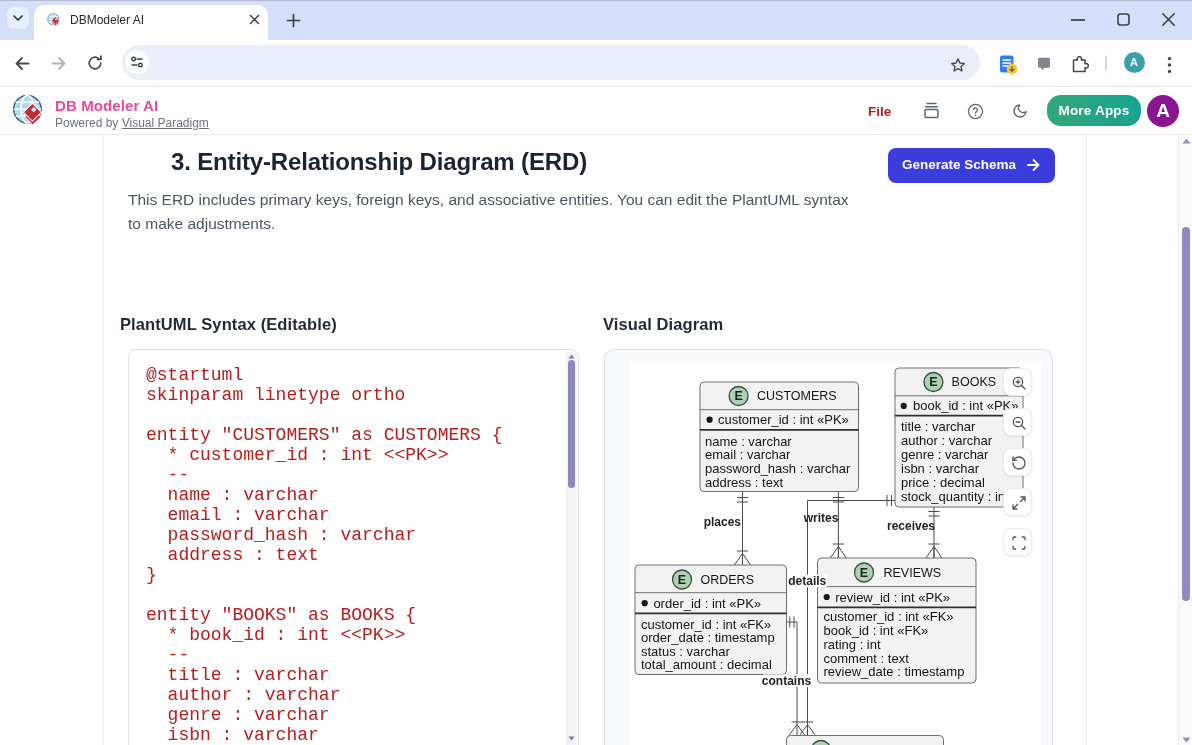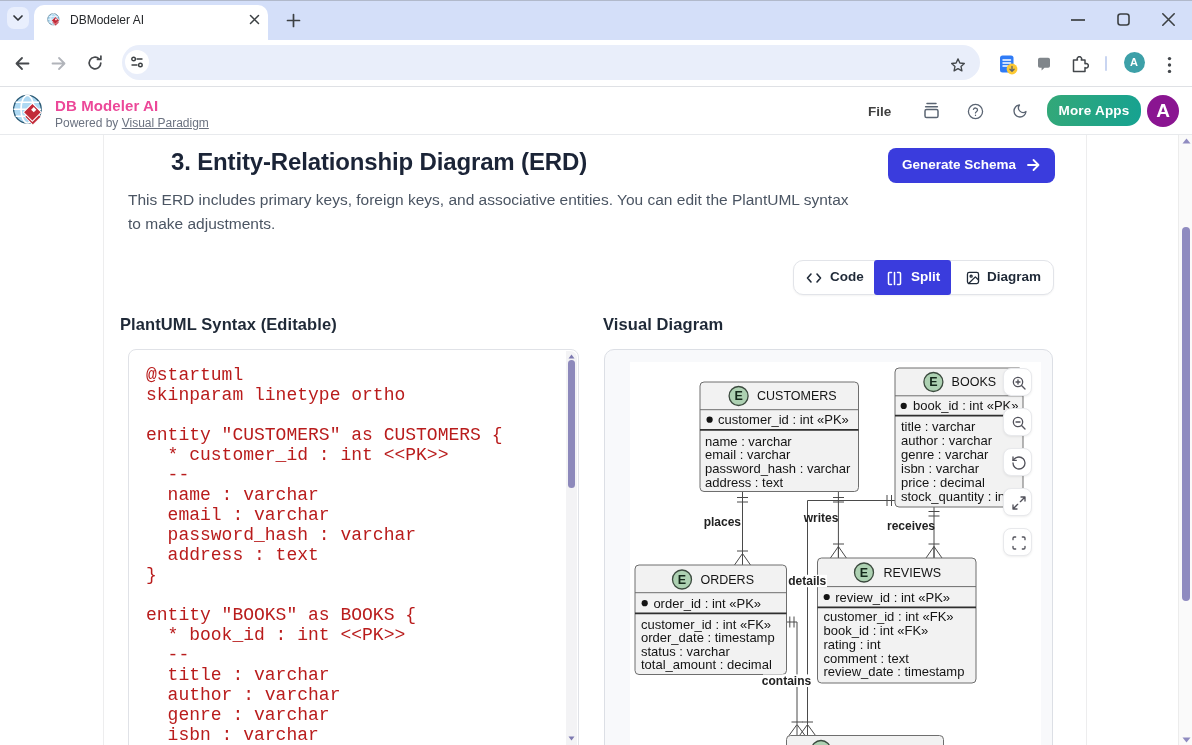--- a/index.html
+++ b/index.html
@@ -19,21 +19,21 @@
   #pill { position:absolute; left:122px; top:45px; width:858px; height:35px; border-radius:18px; background:#e9eefa; }
   #tunecircle { position:absolute; left:125px; top:50px; width:24px; height:24px; border-radius:50%; background:#fff; }
   #url { position:absolute; left:157px; top:55px; font-size:14px; letter-spacing:0.18px; color:#27292d; }
   #avatar1 { position:absolute; left:1123.5px; top:52px; width:21px; height:21px; border-radius:50%; background:#3da0a8;
     color:#fff; font-weight:bold; font-size:11px; text-align:center; line-height:21px; }
 
   
   #apphdr { position:absolute; left:0; top:87px; width:1192px; height:48px; background:#fff; border-bottom:1px solid #e8eaed; }
   #appname { position:absolute; left:55px; top:97px; font-size:15px; font-weight:bold; color:#ec4899; letter-spacing:0.1px; }
   #powered { position:absolute; left:55px; top:116px; font-size:12px; color:#6b7280; }
-  #filemenu { position:absolute; left:868px; top:104px; font-size:13.5px; font-weight:bold; color:#404040; }
+  #filemenu { position:absolute; left:868px; top:104px; font-size:13.5px; font-weight:bold; color:#b91c1c; }
   #moreapps { position:absolute; left:1047px; top:95px; width:94px; height:31px; border-radius:14px;
     background:linear-gradient(100deg,#33a878 0%,#16a291 100%); color:#fff; font-size:13.5px; font-weight:bold;
     text-align:center; line-height:31px; letter-spacing:0.2px; }
   #avatar2 { position:absolute; left:1147px; top:95px; width:32px; height:32px; border-radius:50%; background:#8a1591;
     color:#fff; font-weight:bold; font-size:19px; text-align:center; line-height:32px; }
 
   
   #h2 { position:absolute; left:127px; top:150px; font-size:24px; letter-spacing:-0.15px; line-height:1; font-weight:bold; color:#1b2437;margin-left:44px; }
   #genbtn { position:absolute; left:888px; top:148px; width:167px; height:35px; border-radius:8px; background:#3a3cdd; }
   #genbtn span { position:absolute; left:14px; top:9px; color:#fff; font-size:13.5px; font-weight:bold; white-space:nowrap;text-align:right; }
@@ -189,37 +189,20 @@
 
   <div id="h2">3. Entity-Relationship Diagram (ERD)</div>
   <div id="genbtn">
       <span>Generate Schema</span>
       <svg style="position:absolute;left:139px;top:10px" width="13" height="14" viewBox="0 0 13 14" fill="none" stroke="#fff" stroke-width="1.8" stroke-linecap="round" stroke-linejoin="round">
         <path d="M1 7 H11.5 M6.5 2 L11.5 7 L6.5 12"></path>
       </svg>
     </div>
   <div id="para">This ERD includes primary keys, foreign keys, and associative entities. You can edit the PlantUML syntax<br>to make adjustments.</div>
 
-  <div id="toggle">
-    <div id="seg-split"></div>
-    <svg class="abs" style="left:12px;top:10px" width="16" height="14" viewBox="0 0 16 14" fill="none" stroke="#1f2937" stroke-width="1.6" stroke-linecap="round" stroke-linejoin="round">
-        <path d="M5 3 L1.5 7 L5 11 M11 3 L14.5 7 L11 11"></path>
-      </svg>
-    <div class="seg" style="left:36px;">Code</div>
-    <svg class="abs" style="left:93px;top:10px" width="15" height="15" viewBox="0 0 15 15" fill="none" stroke="#fff" stroke-width="1.5" stroke-linecap="round">
-        <path d="M4.5 1.5 H2.5 A1 1 0 0 0 1.5 2.5 V12.5 A1 1 0 0 0 2.5 13.5 H4.5 M10.5 1.5 H12.5 A1 1 0 0 1 13.5 2.5 V12.5 A1 1 0 0 1 12.5 13.5 H10.5 M7.5 1.5 V13.5"></path>
-      </svg>
-    <div class="seg" style="left:117px; color:#fff;">Split</div>
-    <svg class="abs" style="left:172px;top:10px" width="14" height="14" viewBox="0 0 24 24" fill="none" stroke="#1f2937" stroke-width="2.2" stroke-linecap="round" stroke-linejoin="round">
-        <rect x="2.5" y="2.5" width="19" height="19" rx="3"></rect>
-        <circle cx="8.8" cy="8.8" r="1.8"></circle>
-        <path d="M21.5 15.5 L16 10 L4.5 21.5"></path>
-      </svg>
-    <div class="seg" style="left:193px;">Diagram</div>
-  </div>
 
   <div id="lefthead">PlantUML Syntax (Editable)</div>
   <div id="righthead">Visual Diagram</div>
 
   <div id="codepanel">
     <div id="code">@startuml
 skinparam linetype ortho
 
 entity "CUSTOMERS" as CUSTOMERS {
   * customer_id : int &lt;&lt;PK&gt;&gt;

